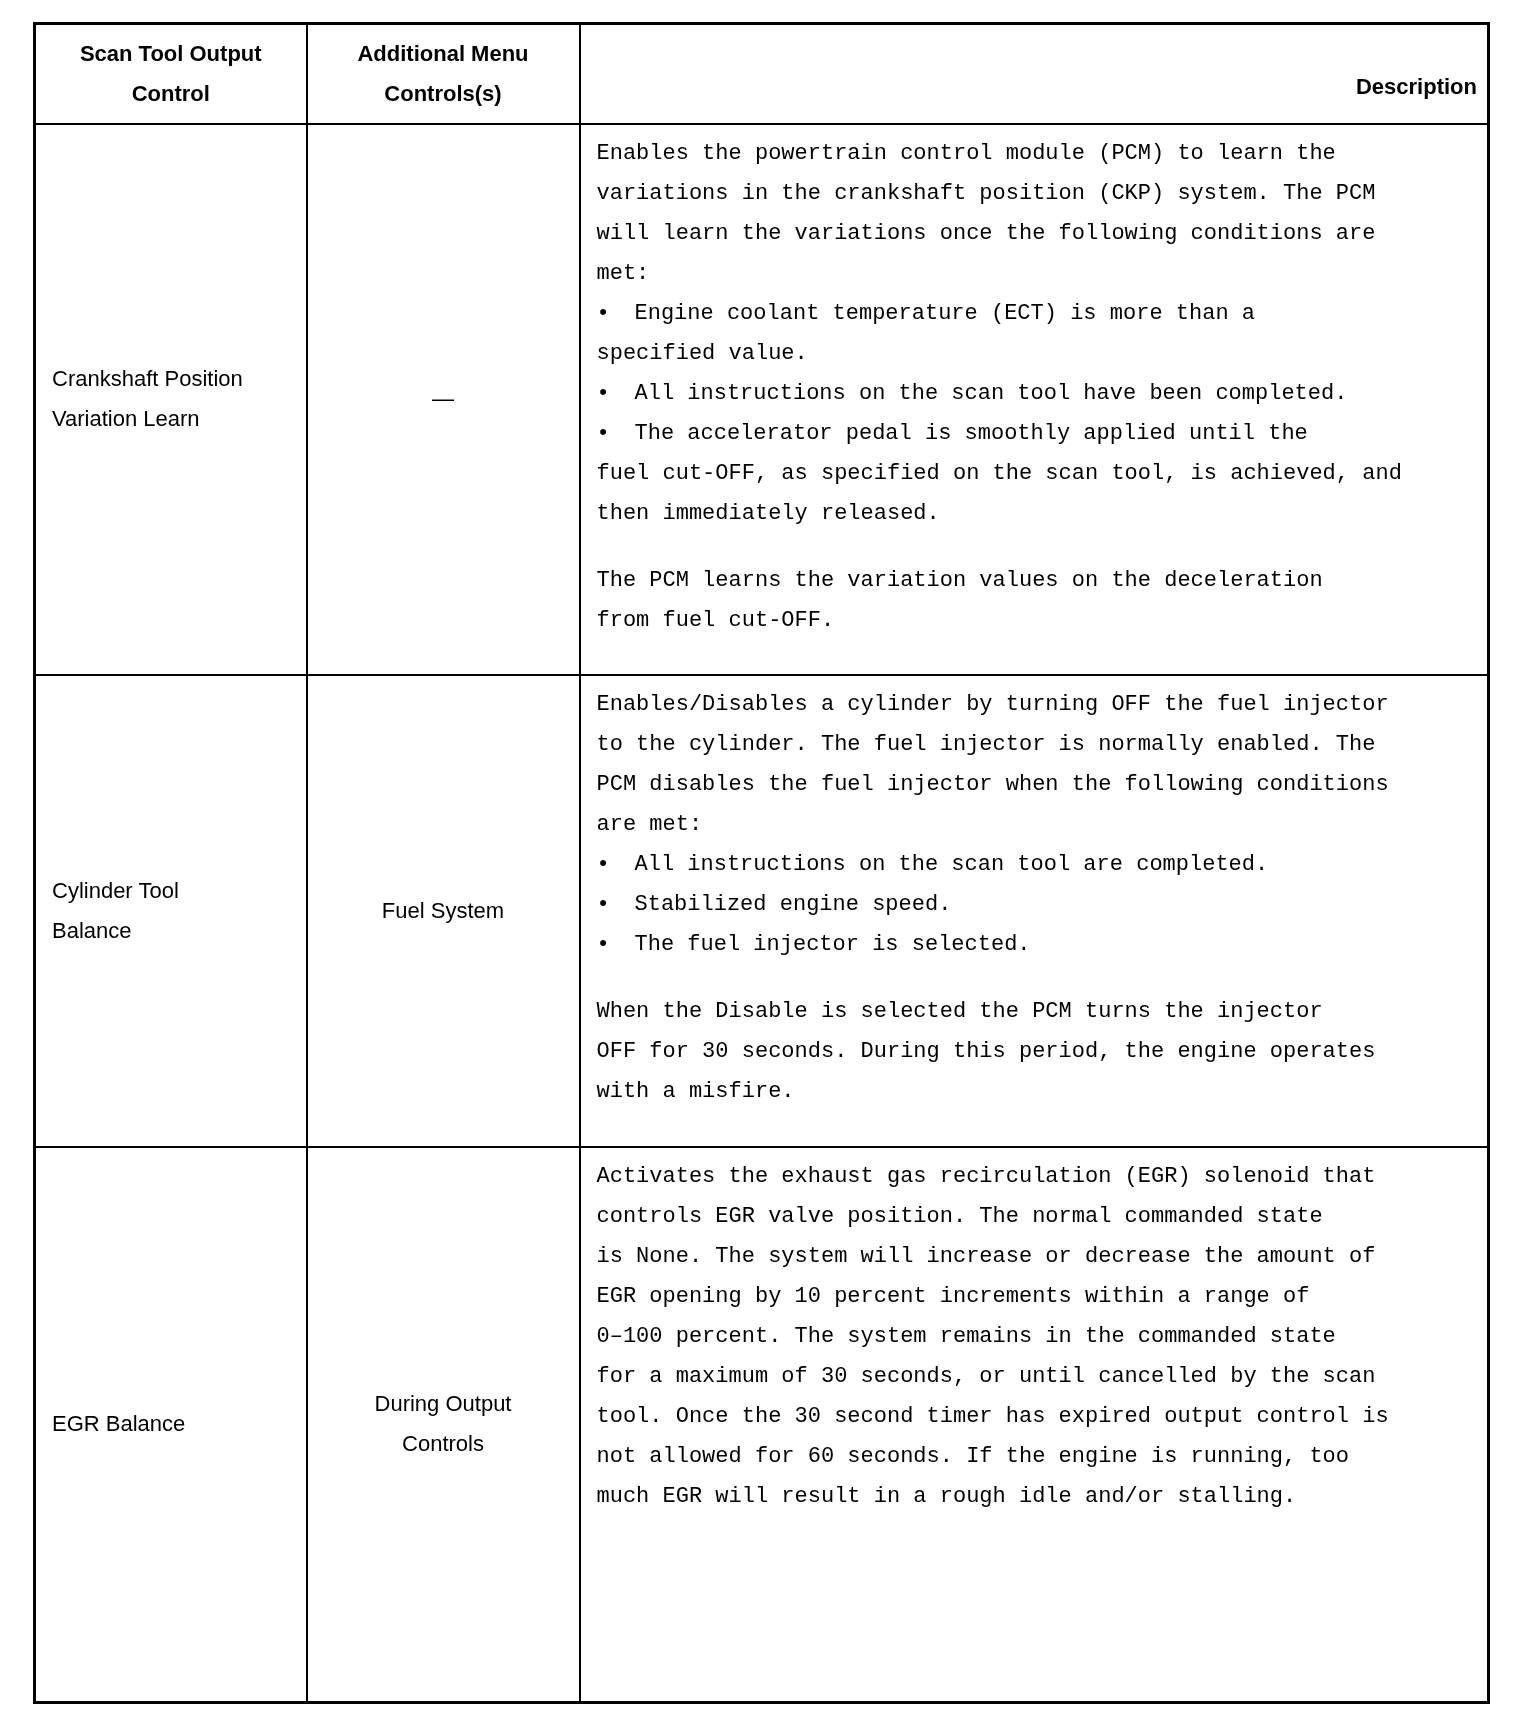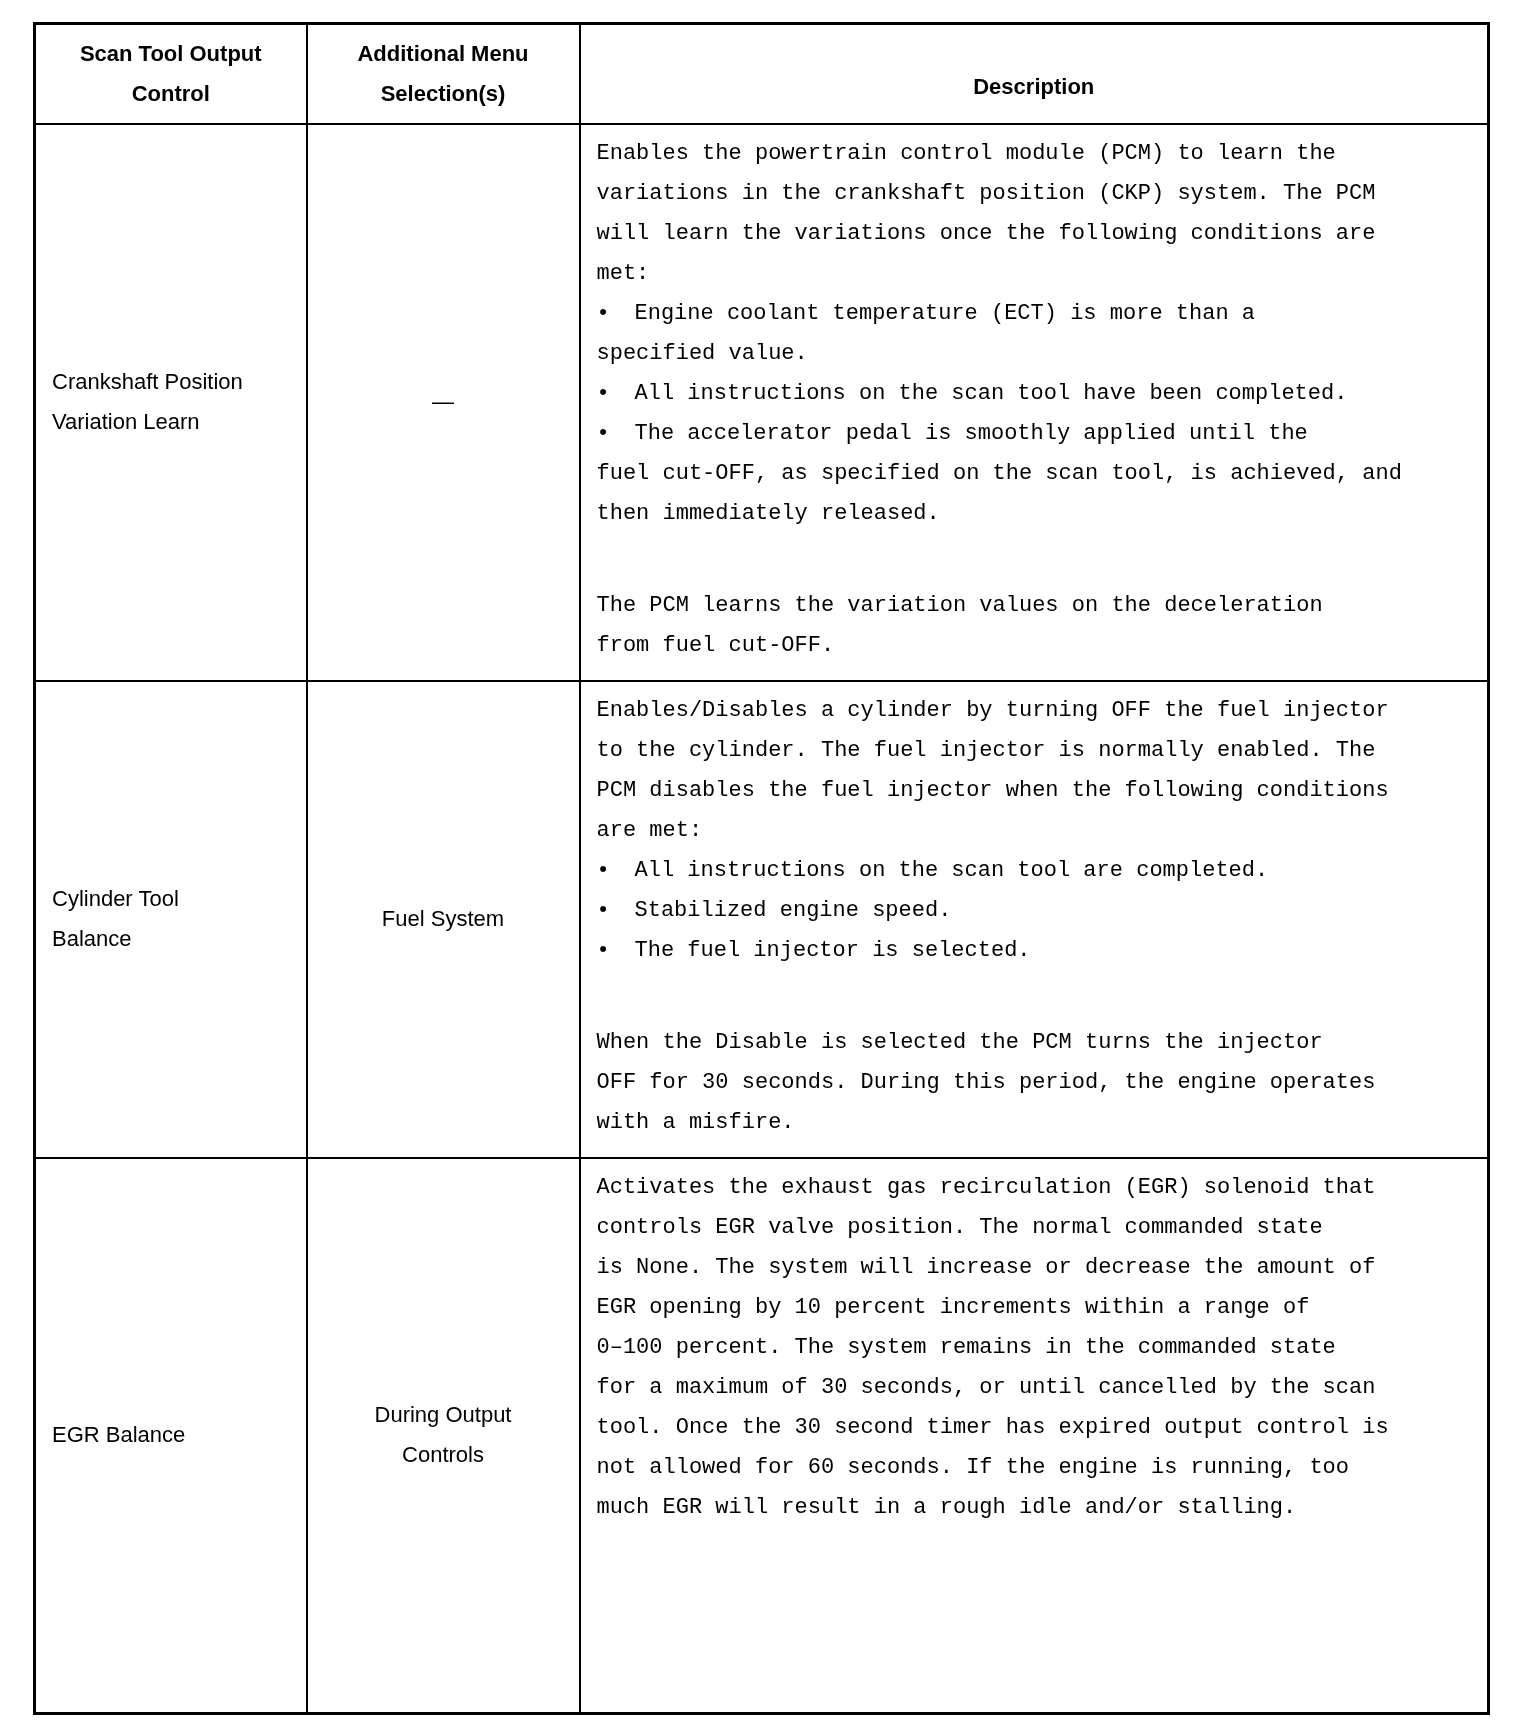--- a/index.html
+++ b/index.html
@@ -36,20 +36,21 @@
   th {
     font-weight: bold;
     text-align: center;
     vertical-align: middle;
     white-space: pre-line;
     padding: 6px 10px;
   }
   th.c3 {
     vertical-align: bottom;
     padding-bottom: 16px;
+    text-align: right;
   }
   
   tr.r1 { height: 551px; }
   tr.r2 { height: 472px; }
   tr.r3 { height: 556px; }
   td.name-cell {
     vertical-align: middle;
     text-align: left;
     padding: 6px 12px 6px 16px;
     white-space: pre-line;
@@ -64,21 +65,21 @@
     vertical-align: top;
     text-align: left;
     padding: 9px 18px 14px 16px;
     font-family: Liberation Mono, monospace;
   }
   td.desc-cell p {
     margin: 0;
     white-space: pre-line;
   }
   td.desc-cell p.gap {
-    margin-top: 52px;
+    margin-top: 27px;
   }
   .dot {
     display: inline-block;
     width: 38px;
     white-space: normal;
   }
 </style>
 </head>
 <body>
 
@@ -87,21 +88,21 @@
     <colgroup>
       <col style="width:272px">
       <col style="width:273px">
       <col style="width:909px">
     </colgroup>
     <thead>
       <tr>
         <th class="c1">Scan Tool Output
 Control</th>
         <th class="c2">Additional Menu
-Selection(s)</th>
+Controls(s)</th>
         <th class="c3">Description</th>
       </tr>
     </thead>
     <tbody>
       <tr class="r1">
         <td class="name-cell">Crankshaft Position
 Variation Learn</td>
         <td class="menu-cell">—</td>
         <td class="desc-cell">
             <p class="para">Enables the powertrain control module (PCM) to learn the

